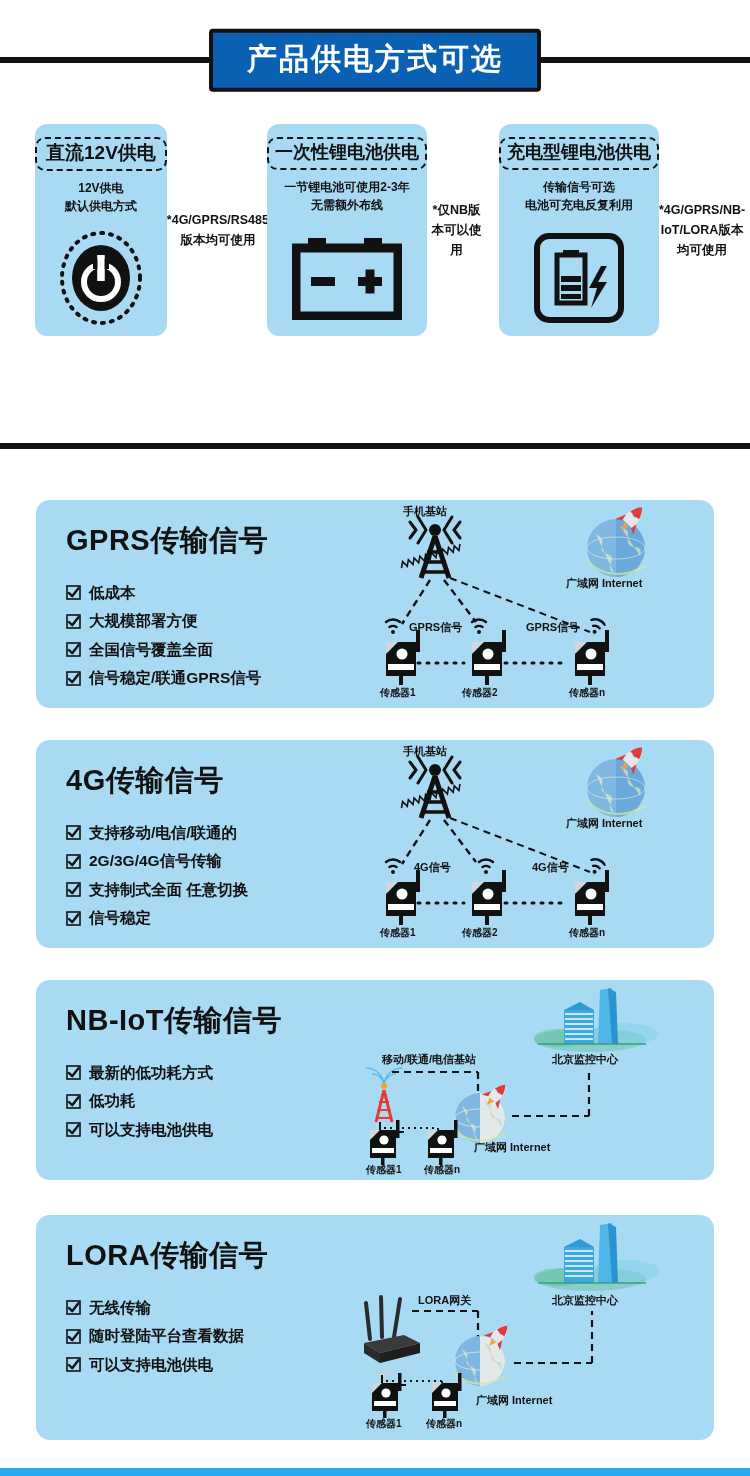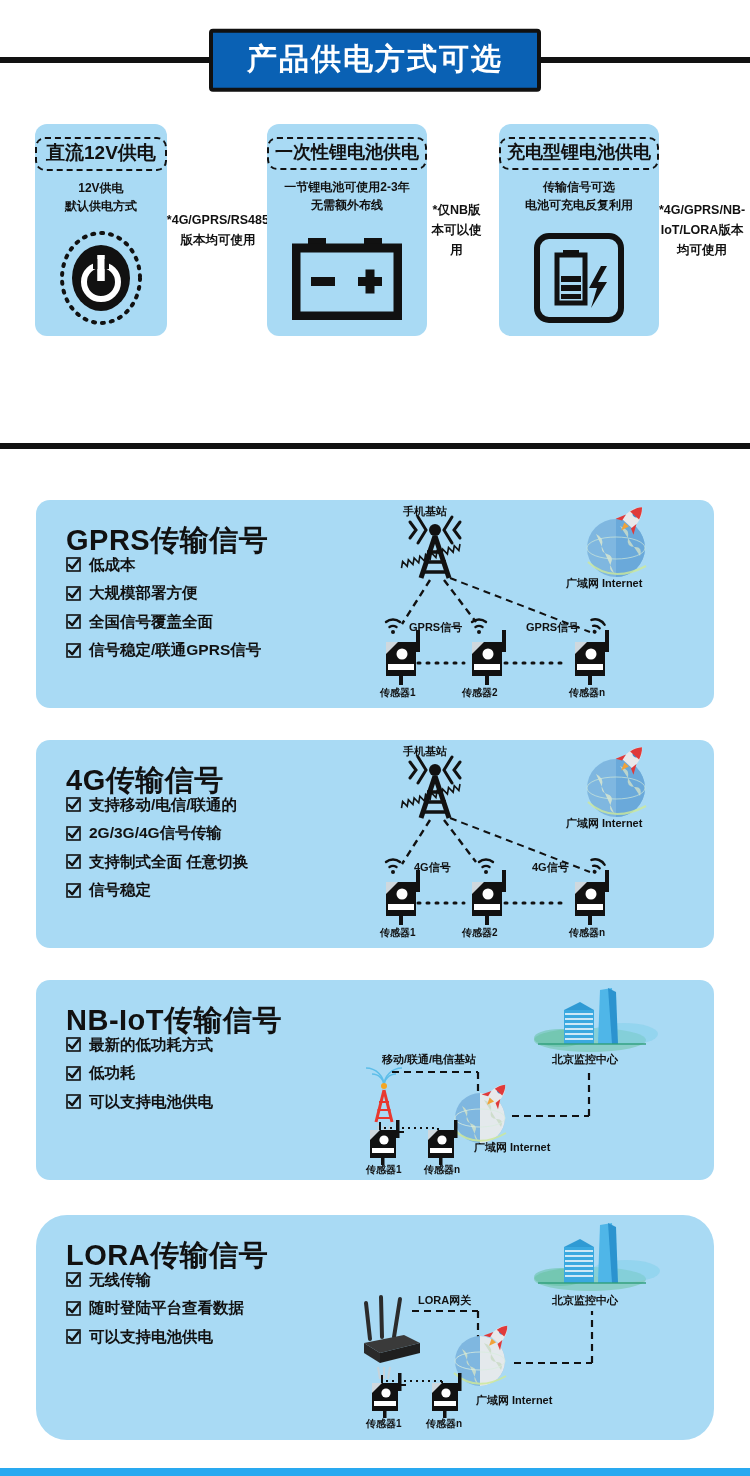--- a/index.html
+++ b/index.html
@@ -50,21 +50,21 @@
     line-height:1.6; width:225px;
   }
 
   
   .sig-card {
     position:absolute; left:36px; width:678px; background:#a9daf4;
     border-radius:14px; overflow:hidden;
   }
   .sig-left { position:absolute; left:0; top:0; padding:25px 0 0 30px; }
   .sig-title { font-size:29px; font-weight:bold; letter-spacing:.5px; line-height:1.1; }
-  .sig-list { margin-top:0; list-style:none; }
+  .sig-list { margin-top:28px; list-style:none; }
   .sig-list li {
     display:flex; align-items:center; gap:8px;
     font-size:15.5px; font-weight:bold; line-height:1; margin-bottom:13px;
   }
   .chk { flex:0 0 auto; display:block; }
   .sig-right { position:absolute; right:0; top:0; }
 
   
   .dg { position:absolute; font-size:11px; font-weight:bold; white-space:nowrap; color:#111; }
   .dg.sm { font-size:10px; }
@@ -510,21 +510,21 @@
           <path d="M0 0 L10 0 L0 10 Z" fill="#cfd8de"></path>
         <circle cx="14" cy="10" r="4.6" fill="#fff"></circle>
           <rect x="2" y="18" width="22" height="5" fill="#fff"></rect>
         <rect x="26" y="-10" width="3.5" height="18" fill="#111"></rect>
           <rect x="11" y="28" width="3.5" height="7" fill="#111"></rect>
       </g>
     </svg>
   </div>
 </div>
 
-<div class="sig-card" style="top:1215px;height:225px;border-radius:31px;">
+<div class="sig-card" style="top:1215px;height:225px;">
   <div class="sig-left">
     <div class="sig-title">LORA传输信号</div>
     <ul class="sig-list">
       <li>
         <svg class="chk" width="15" height="15" viewBox="0 0 15 15">
             <rect x="1" y="1" width="13" height="13" fill="none" stroke="#111" stroke-width="1.6"></rect>
             <path d="M3 8 L6.2 11.2 L12.4 3.2" fill="none" stroke="#111" stroke-width="2.4" stroke-linecap="round" stroke-linejoin="round"></path>
           </svg>
         <span>无线传输</span>
       </li>

